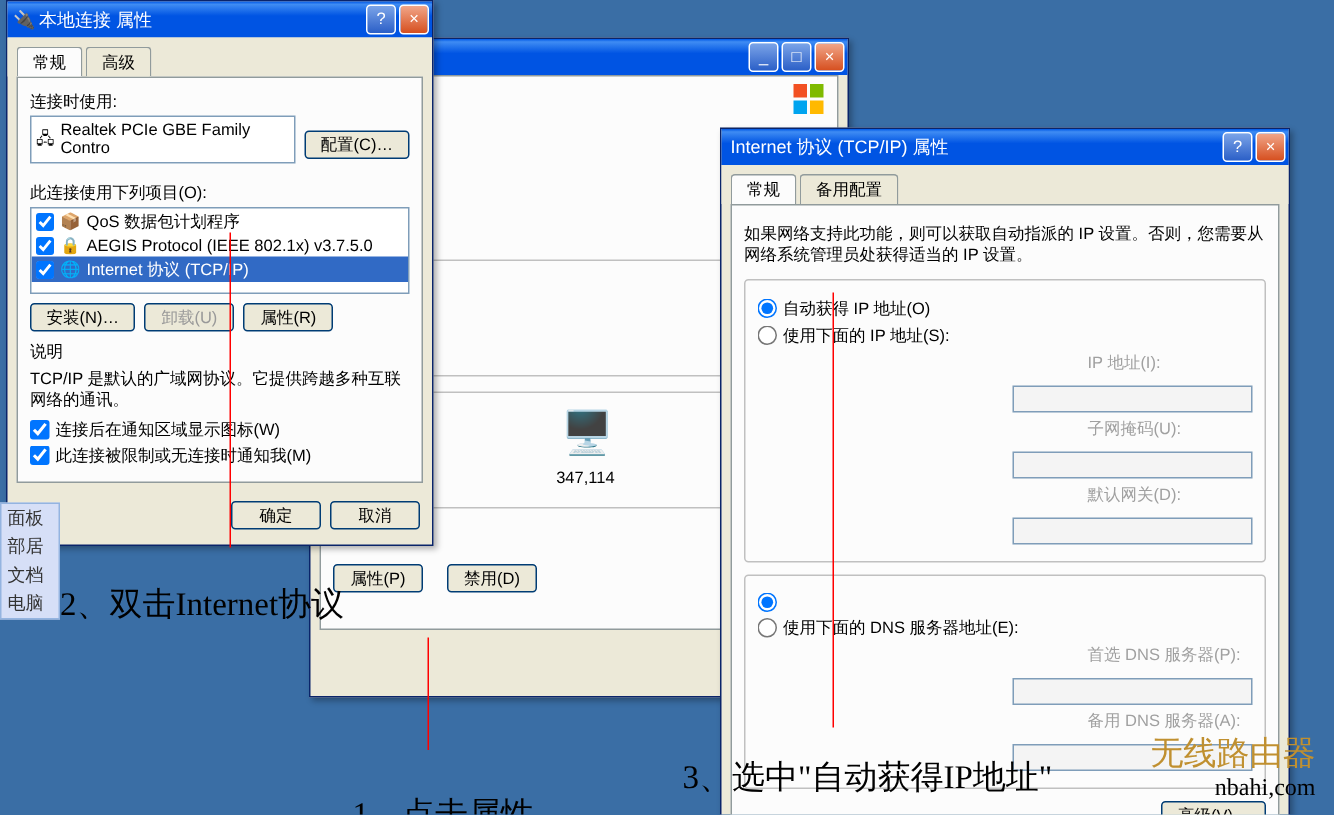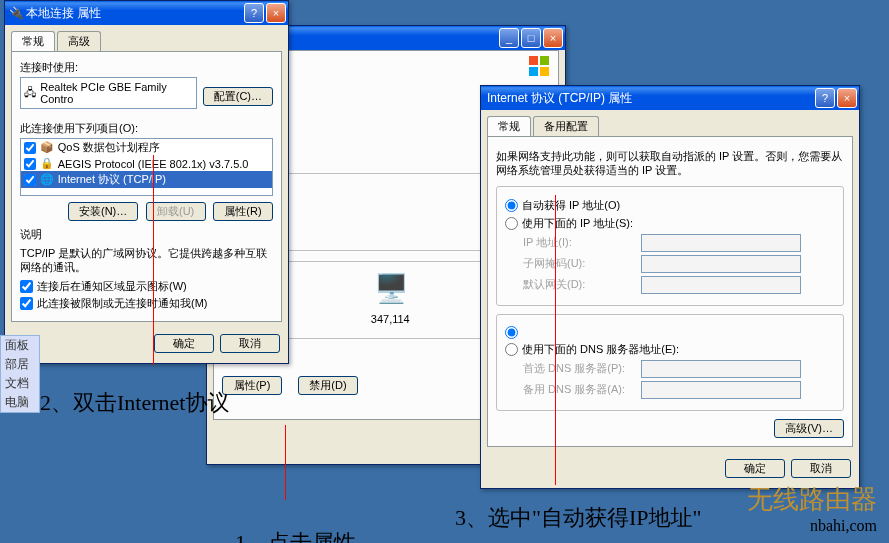--- a/index.html
+++ b/index.html
@@ -17,28 +17,28 @@
 .btn { background: #ece9d8; border: 1px solid #003c74; border-radius: 3px; padding: 1px 10px; font-size: 11px; cursor: pointer; min-width: 60px; }
 .btn-row { display: flex; justify-content: flex-end; gap: 6px; padding: 6px 8px 10px; }
 .field-label { font-size: 11px; margin-bottom: 2px; }
 .list-box { border: 1px solid #7f9db9; background: #fff; height: 58px; overflow: auto; margin-bottom: 6px; }
 .list-item { display: flex; align-items: center; padding: 1px 3px; gap: 4px; }
 .list-item input[type=checkbox]{ width:12px; height:12px; }
 .list-item.sel { background: #316ac5; color: #fff; }
 .groupbox { border: 1px solid #c0c0c0; border-radius: 3px; padding: 8px; margin-bottom: 8px; position: relative; }
 .radio-row { display: flex; align-items: center; gap: 4px; margin: 3px 0; }
 .ip-fields { margin-left: 18px; }
-.ip-row { display: flex; align-items: center; margin: 3px 0; gap: 8px; }
+.ip-row { display: flex; align-items: flex-end; margin: 3px 0; gap: 8px; flex-direction: column; }
 .ip-row label { width: 110px; color: #a0a0a0; font-size: 11px; }
 .ip-input { width: 160px; height: 18px; border: 1px solid #7f9db9; background: #f4f4f4; }
 .desc-text { font-size: 11px; line-height: 1.3; margin: 4px 0; }
 .anno { position: absolute; color: #000000; font-size: 22px; font-family: SimSun, serif; pointer-events: none; z-index: 100; margin-top: 28px; }
 .anno-line { position: absolute; background: #f00; pointer-events: none; z-index: 99; }
 .watermark { position: absolute; right: 12px; bottom: 8px; text-align: right; color: #c09030; font-family: SimSun; }
-.watermark .wm1 { font-size: 26px; }
+.watermark .wm1 { font-size: 22px; }
 .watermark .wm2 { font-size: 16px; color: #000000; }
 .sidebar-item { font-size: 12px; padding: 1px 4px; color: #333; }
 .nic-box { border: 1px solid #7f9db9; background: #fff; padding: 3px; display: flex; align-items: center; gap: 4px; margin-bottom: 6px; }
 .chk-row { display:flex; align-items:center; gap:4px; margin:2px 0; font-size:11px; }
 </style>
 </head>
 <body>
 
 <div class="window" style="left:206px; top:25px; width:360px; height:440px;">
   <div class="titlebar">
@@ -126,21 +126,21 @@
           <input type="checkbox" checked="" style="">
           <span>🔒</span>
           <span>AEGIS Protocol (IEEE 802.1x) v3.7.5.0</span>
         </div>
       <div class="list-item sel">
           <input type="checkbox" checked="" style="">
           <span>🌐</span>
           <span>Internet 协议 (TCP/IP)</span>
         </div>
     </div>
-    <div style="display:flex; gap:6px; justify-content:space-between;margin-left:48px;">
+    <div style="display:flex; gap:6px; ">
       <button class="btn">安装(N)…</button>
       <button class="btn" disabled="" style="color:#999;">卸载(U)</button>
       <button class="btn">属性(R)</button>
     </div>
     <div style="margin-top:6px;">
       <div class="field-label">说明</div>
       <div class="desc-text">TCP/IP 是默认的广域网协议。它提供跨越多种互联网络的通讯。</div>
     </div>
     <div class="chk-row">
         <input type="checkbox" checked="" style="">

